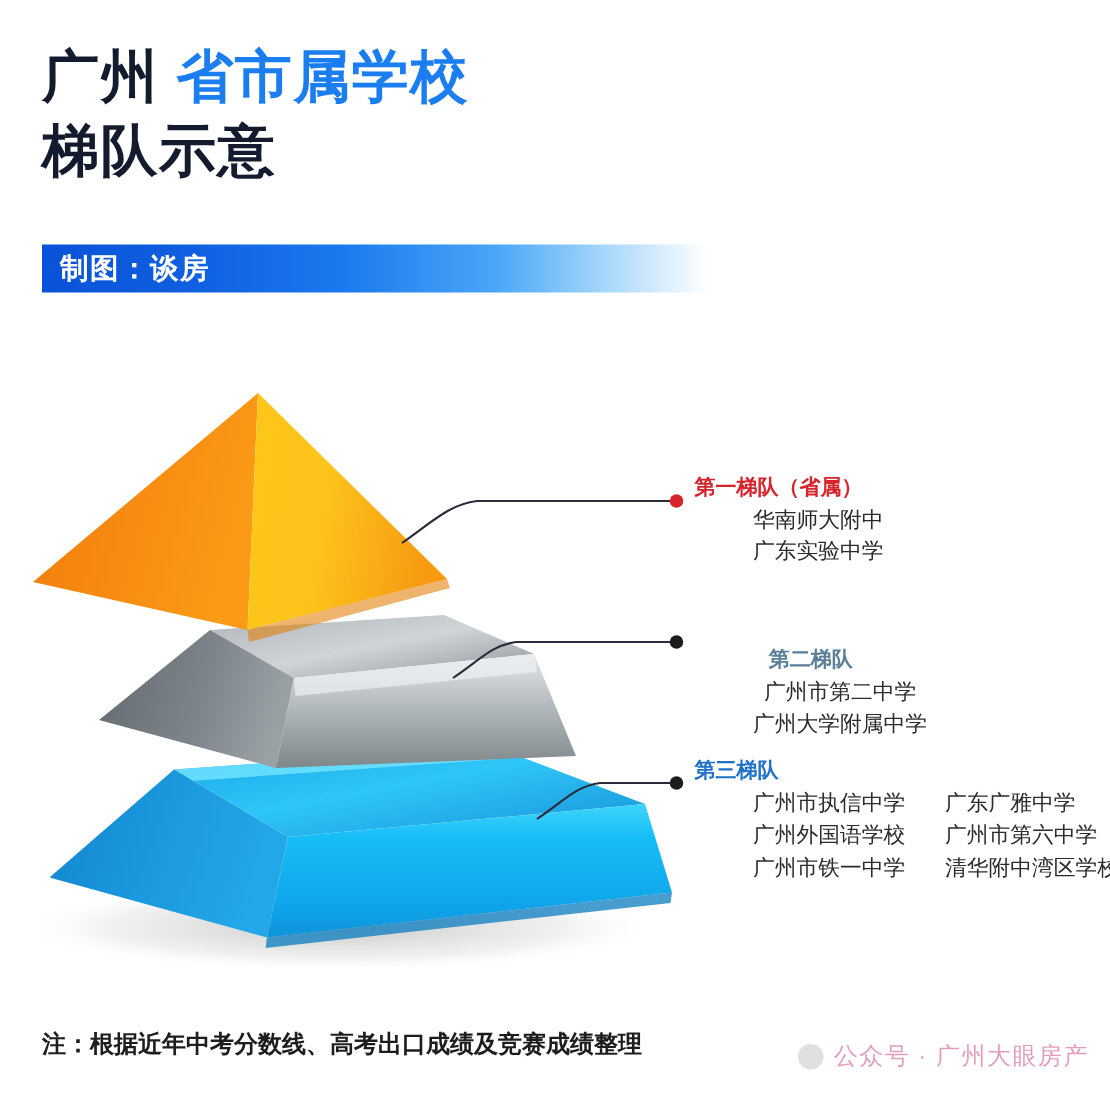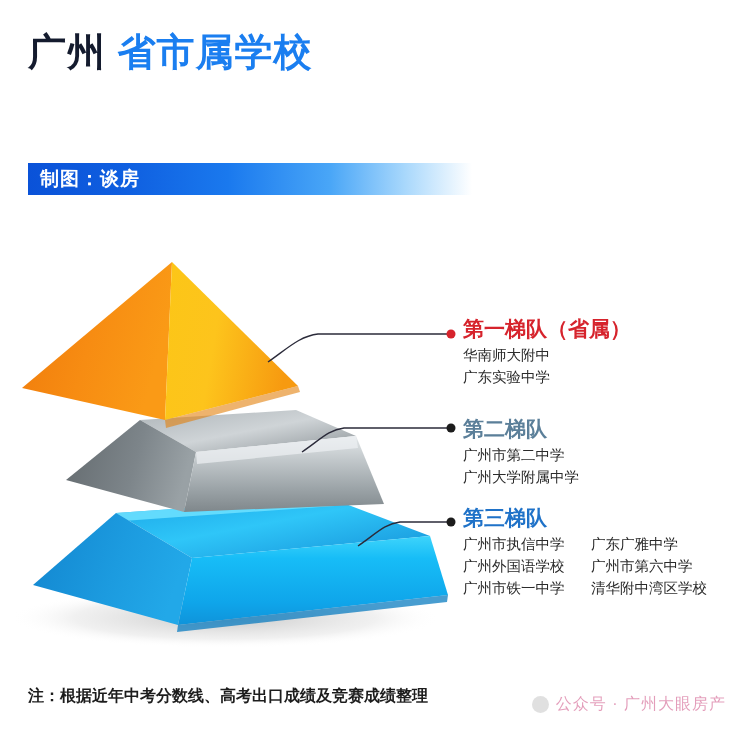--- a/index.html
+++ b/index.html
@@ -73,35 +73,36 @@
     height: 420px;
   }
   #pyramid-svg { display: block; }
 
   
   .tier-block {
     position: absolute;
     left: 463px;
   }
   #tier-1-block { top: 316px; }
-  #tier-2-block { top: 416px; }
+  #tier-2-block { top: 431px; text-align: center; }
   #tier-3-block { top: 505px; }
 
   .tier-heading {
-    font-size: 21px;
+    font-size: 14px;
     font-weight: bold;
     line-height: 1.25;
     white-space: nowrap;
     margin: 0 0 3px 0;
   }
   .tier-schools {
     font-size: 14.5px;
     color: #2b2b2b;
     line-height: 1.5;
     white-space: nowrap;
+    margin-left: 39px;
   }
   .school-row { display: block; }
   .school-col {
     display: inline-block;
     min-width: 128px;
   }
   .school-col.last { min-width: 0; }
 
   
   #leaders {
@@ -148,20 +149,21 @@
 </style>
 </head>
 <body>
 
 <div id="page">
 
   <div id="header">
     <div class="title-line">
       <span class="title-dark" style="color: rgb(20, 27, 46);">广州</span><span>&nbsp;</span><span class="title-accent" style="color: rgb(26, 126, 240);">省市属学校</span>
     </div>
+    <div class="title-line title-dark" style="color: rgb(20, 27, 46);">梯队示意</div>
   </div>
 
   <div id="byline-bar">
     <span id="byline-text">制图：谈房</span>
   </div>
 
   <div id="pyramid-area">
     <svg id="pyramid-svg" width="470" height="420" viewBox="0 0 470 420" xmlns="http://www.w3.org/2000/svg">
       <defs>
 

